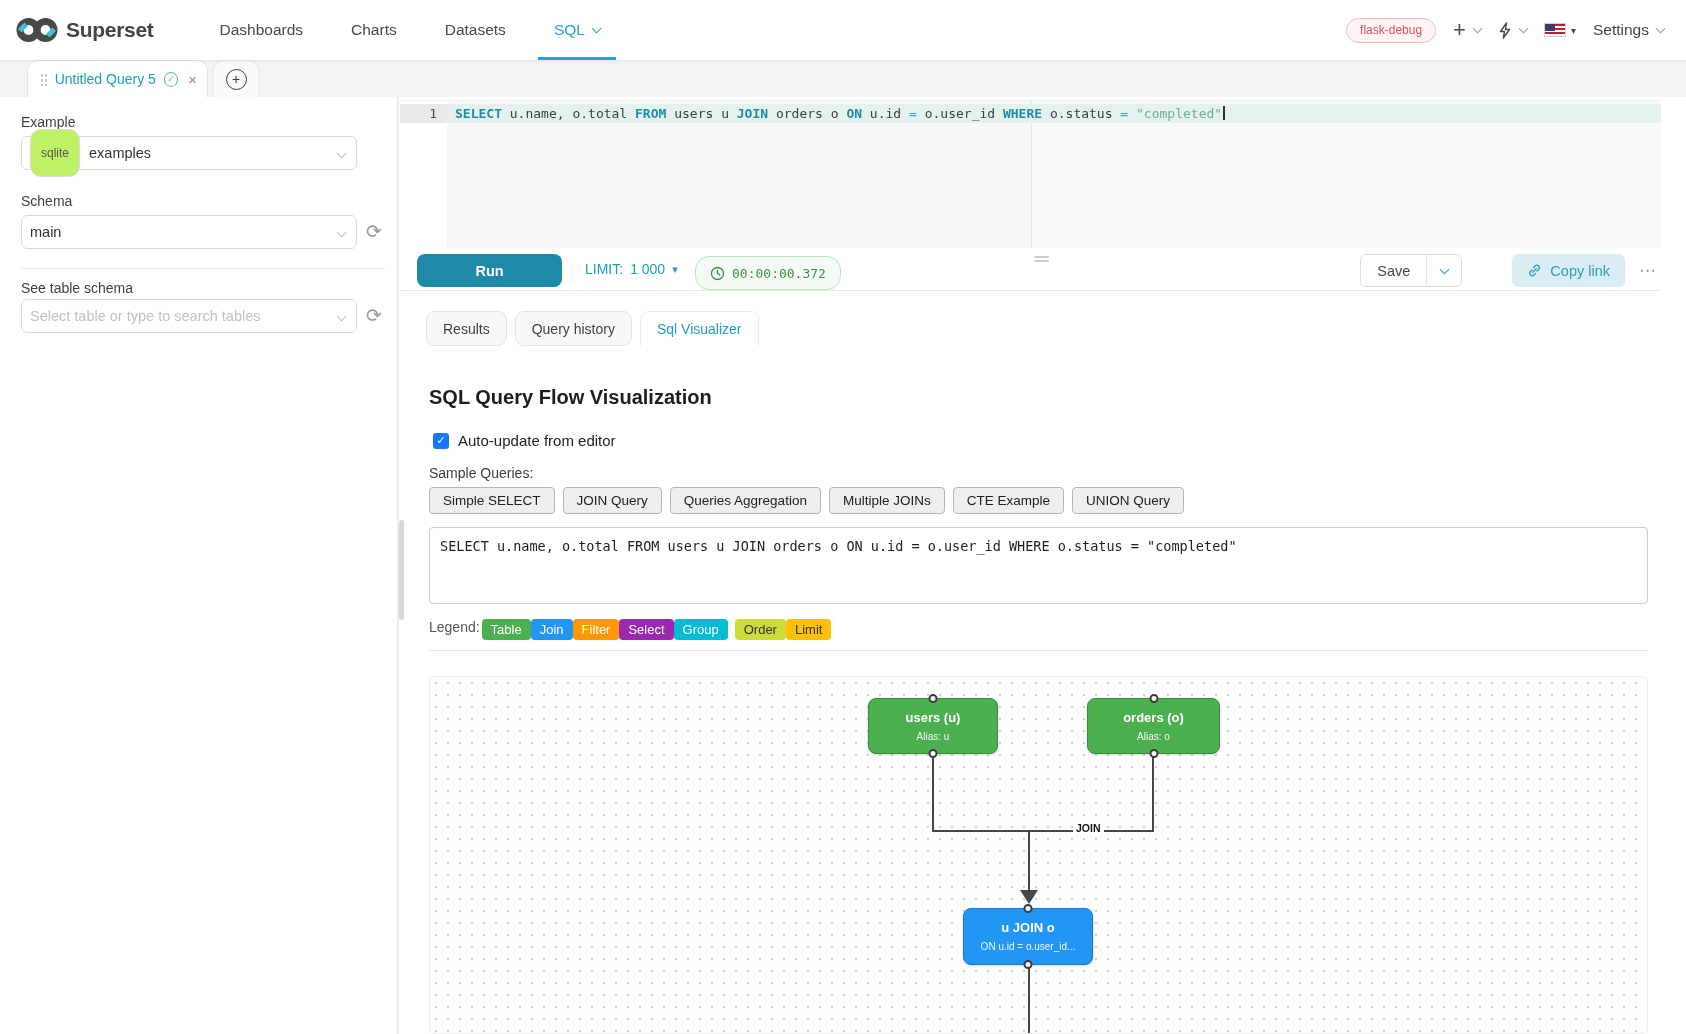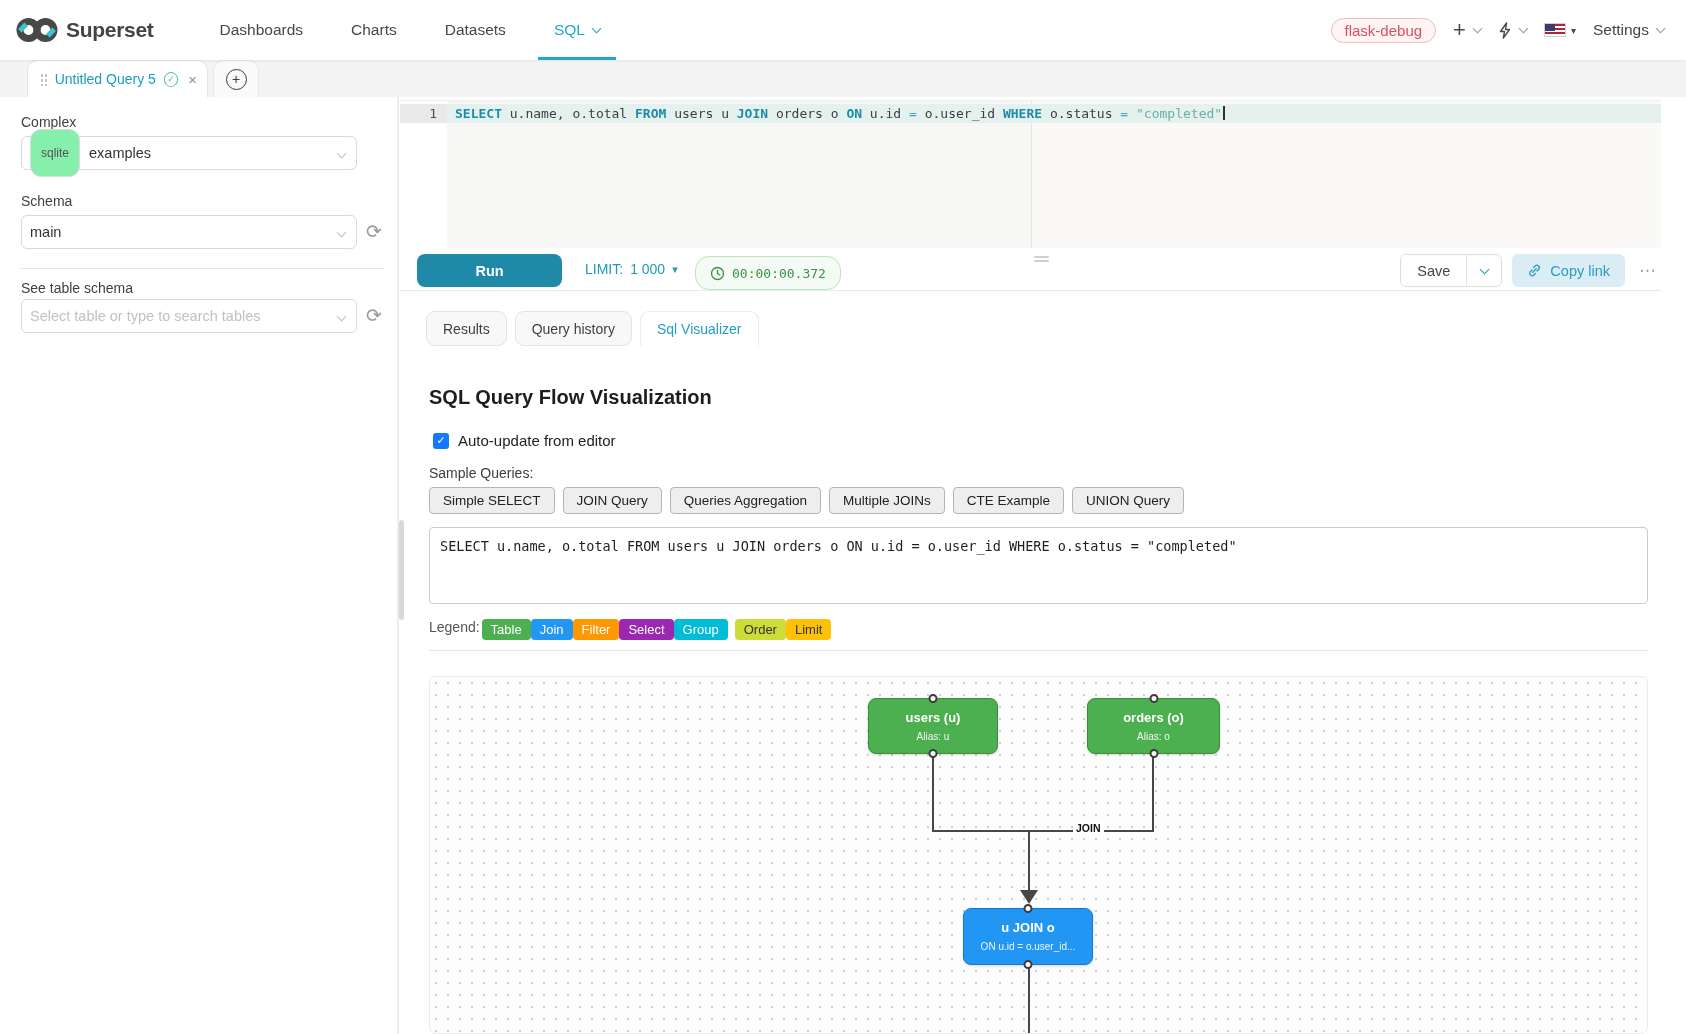--- a/index.html
+++ b/index.html
@@ -13,21 +13,21 @@
   .brand { display:flex; align-items:center; margin-left:15px; cursor:pointer; }
   .brand-name { font-size:21px; font-weight:700; color:#434343; margin-left:7px; letter-spacing:-.3px; }
   .nav { display:flex; align-items:center; margin-left:42px; height:100%; }
   .nav-item { position:relative; height:100%; display:flex; align-items:center; padding:0 24px; font-size:15.5px; color:#484848; cursor:pointer; }
   .nav-item.active { color:#20a7c9; }
   .nav-item.active::after { content:""; position:absolute; left:8px; right:8px; bottom:0; height:3px; background:#20a7c9; }
   .chev { display:inline-block; width:7px; height:7px; border-right:1.7px solid #9a9a9a; border-bottom:1.7px solid #9a9a9a; transform:rotate(45deg); margin-left:8px; margin-top:-4px; }
   .nav-item.active .chev { border-color:#20a7c9; }
   .header-right { margin-left:auto; display:flex; align-items:center; gap:17px; margin-right:22px; }
   .env-pill { height:25px; padding:0 13px; border:1px solid #f1bcbc; background:#fff4f4; color:#da5160;
-              border-radius:13px; font-size:15px; display:flex; align-items:center; }
+              border-radius:13px; font-size:12px; display:flex; align-items:center; }
   .hicon { display:flex; align-items:center; color:#484848; cursor:pointer; }
   .hicon .plus-glyph { font-size:22px; font-weight:400; line-height:1; }
   .flag { position:relative; width:22px; height:14px; background:repeating-linear-gradient(180deg,#b22234 0 2px,#fff 2px 4px); border:1px solid #d0d0d0; }
   .flag::after { content:""; position:absolute; left:0; top:0; width:10px; height:7px; background:#3c3b6e; }
   .caret-sm { font-size:10px; color:#4a4a4a; margin-left:5px; }
   .settings { display:flex; align-items:center; font-size:15.5px; color:#444; cursor:pointer; }
 
   
   .tabstrip { position:absolute; left:0; top:60px; width:100%; height:37px; background:#f4f4f4; z-index:20; }
   .qtab { position:absolute; left:27px; top:0; width:181px; height:37px; background:#fff;
@@ -45,21 +45,21 @@
              display:flex; align-items:center; justify-content:center; cursor:pointer; }
   .plus-circle { width:21px; height:21px; border:1.6px solid #3c3c3c; border-radius:50%;
                  display:flex; align-items:center; justify-content:center; font-size:14px; color:#3c3c3c; }
 
   
   .sidebar { position:absolute; left:0; top:97px; width:399px; bottom:0; background:#fff; border-right:2px solid #ececec; z-index:10; }
   .sb-label { position:absolute; left:21px; font-size:14px; color:#3f3f3f; }
   .select { position:absolute; left:21px; width:336px; height:34px; border:1px solid #d9d9d9; border-radius:6px;
             background:#fff; display:flex; align-items:center; padding:0 30px 0 8px; cursor:pointer; }
   .select .sel-chev { position:absolute; right:11px; top:13px; border-color:#bfbfbf; margin:0; }
-  .db-badge { background:#86efac; border:1px solid #dcdcdc; border-radius:11px; font-size:12px; color:#555;
+  .db-badge { background:#bef264; border:1px solid #dcdcdc; border-radius:11px; font-size:12px; color:#555;
               padding:16px 10px; margin-right:9px; }
   .sel-value { font-size:14.5px; color:#333; }
   .sel-placeholder { font-size:14.5px; color:#c1c1c1; }
   .refresh-btn { position:absolute; left:363px; width:22px; height:22px; color:#999; font-size:19px; line-height:22px; text-align:center; cursor:pointer; }
   .sb-divider { position:absolute; left:21px; width:364px; height:1px; background:#e8e8e8; top:171px; }
 
   
   .editor { position:absolute; left:400px; top:100px; width:1261px; height:148px; background:#f7f7f6; border-top:1px solid #eeeeee; }
   .gutter-col { position:absolute; left:0; top:0; width:47px; height:100%; background:#fff; }
   .print-margin { position:absolute; left:631px; top:0; width:1px; height:100%; background:#e3e3e3; }
@@ -82,21 +82,21 @@
   .limit-caret { color:#1f9ab7; font-size:11px; }
   .timer { position:absolute; left:295px; top:8px; height:28px; padding:16px 14px; border:1px solid #bfe3c0; background:#f4fbf4;
            border-radius:14px; display:flex; align-items:center; gap:7px; color:#3f8f46;
            font-family:"DejaVu Sans Mono", monospace; font-size:13px; }
   .toolbar-right { position:absolute; right:0; top:6px; display:flex; align-items:center; gap:10px; }
   .save-group { display:flex; height:33px; border:1px solid #dcdcdc; border-radius:6px; overflow:hidden; background:#fff; }
   .save-main { padding:0 16px; display:flex; align-items:center; font-size:14.5px; color:#474747; cursor:pointer; background:#fff; border:none; font-family:inherit; }
   .save-caret { width:35px; display:flex; align-items:center; justify-content:center; border-left:1px solid #e4e4e4; cursor:pointer; }
   .save-caret .chev { border-color:#2a9dbd; margin:0 0 3px 0; }
   .copylink-btn { height:33px; padding:0 15px; background:#daedf5; border:none; border-radius:6px; color:#2a9dbd;
-                  font-size:14.5px; font-family:inherit; display:flex; align-items:center; gap:8px; cursor:pointer; }
+                  font-size:14.5px; font-family:inherit; display:flex; align-items:center; gap:8px; cursor:pointer;margin-left:40px; }
   .more-btn { width:26px; height:33px; border:none; background:transparent; color:#7a9cb5; font-size:17px; letter-spacing:1px; cursor:pointer; }
   .pane-handle { position:absolute; left:634px; top:8px; width:15px; cursor:row-resize; }
   .pane-handle i { display:block; height:2px; background:#cfcfcf; margin-bottom:2px; border-radius:1px; }
 
   
   .south { position:absolute; left:400px; top:291px; right:0; bottom:0; background:#fff; }
   .south-scrollthumb { position:absolute; left:-1px; top:229px; width:5px; height:100px; background:#d8d8d8; border-radius:3px; }
   .stabs { position:absolute; left:26px; top:20px; display:flex; gap:8px; }
   .stab { height:35px; padding:0 16px; display:flex; align-items:center; background:#f8f8f8; border:1px solid #e3e3e3;
           border-radius:9px; font-size:14px; color:#3f3f3f; cursor:pointer; }
@@ -191,21 +191,21 @@
       <span class="tab-close">×</span>
     </div>
     <div class="plustab">
       <span class="plus-circle">
           <span>+</span>
         </span>
     </div>
   </div>
 
   <div class="sidebar">
-    <div class="sb-label" style="top:17px;">Complex</div>
+    <div class="sb-label" style="top:17px;">Example</div>
     <div class="select" style="top:39px;">
       <span class="db-badge">sqlite</span>
       <span class="sel-value">examples</span>
       <i class="chev sel-chev"></i>
     </div>
     <div class="sb-label" style="top:96px;">Schema</div>
     <div class="select" style="top:118px;">
       <span class="sel-value">main</span>
       <i class="chev sel-chev"></i>
     </div>

